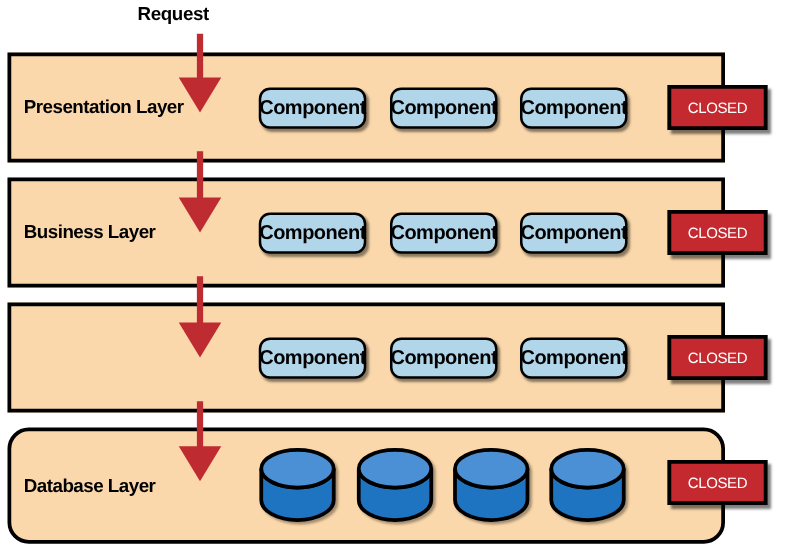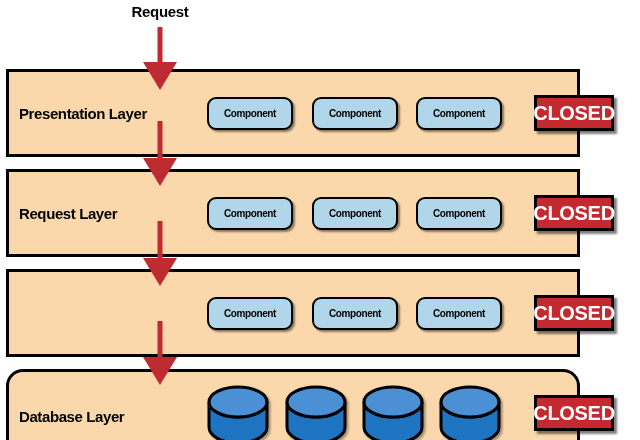--- a/index.html
+++ b/index.html
@@ -24,32 +24,31 @@
     background: var(--canvas-bg);
     font-family: "Liberation Sans", sans-serif;
     color: var(--text);
     overflow: hidden;
   }
   .request {
     position: absolute;
     left: 110px;
     top: 3px;
     width: 100px;
-    text-align: center;
+    text-align: left;
     font-size: 15px;
     font-weight: bold;
     letter-spacing: -0.3px;
   }
   .layer {
     position: absolute;
     left: 6px;
     width: 574px;
     background: var(--layer-bg);
     border: 3px solid var(--layer-border);
-    margin-top: 27px;
   }
   .layer-0 { top: 42px;  height: 88px; }
   .layer-1 { top: 142px; height: 88px; }
   .layer-2 { top: 242px; height: 88px; }
   .layer-3 { top: 342px; height: 93px; border-radius: 17px; }
   .layer-label {
     position: absolute;
     left: 10px;
     top: 50%;
     transform: translateY(-50%);
@@ -62,42 +61,42 @@
     position: absolute;
     top: 25px;
     width: 86px;
     height: 33px;
     background: var(--component-bg);
     border: 2px solid var(--component-border);
     border-radius: 9px;
     display: flex;
     align-items: center;
     justify-content: center;
-    font-size: 10px;
+    font-size: 16px;
     font-weight: bold;
     letter-spacing: -0.4px;
     box-shadow: 2px 2px 2px rgba(0,0,0,0.45);
   }
   .comp-1 { left: 198px; }
   .comp-2 { left: 303px; }
   .comp-3 { left: 407px; }
   .closed {
     position: absolute;
     left: 525px;
     top: 23px;
     width: 80px;
     height: 36px;
     background: var(--closed-bg);
     border: 3px solid var(--layer-border);
     color: var(--closed-text);
     display: flex;
     align-items: center;
     justify-content: center;
-    font-size: 20px;
-    font-weight: bold;
+    font-size: 12px;
+    font-weight: normal;
     letter-spacing: -0.3px;
     box-shadow: 3px 3px 2px rgba(0,0,0,0.5);
   }
   .cyl {
     position: absolute;
     top: 11px;
     width: 66px;
     height: 64px;
     filter: drop-shadow(2px 2px 1px rgba(0,0,0,0.35));
   }
@@ -126,21 +125,21 @@
 
   <div class="layer layer-0">
     <span class="layer-label">Presentation Layer</span>
     <div class="component comp-1">Component</div>
     <div class="component comp-2">Component</div>
     <div class="component comp-3">Component</div>
     <div class="closed">CLOSED</div>
   </div>
 
   <div class="layer layer-1">
-    <span class="layer-label">Request Layer</span>
+    <span class="layer-label">Business Layer</span>
     <div class="component comp-1">Component</div>
     <div class="component comp-2">Component</div>
     <div class="component comp-3">Component</div>
     <div class="closed">CLOSED</div>
   </div>
 
   <div class="layer layer-2">
     <div class="component comp-1">Component</div>
     <div class="component comp-2">Component</div>
     <div class="component comp-3">Component</div>

